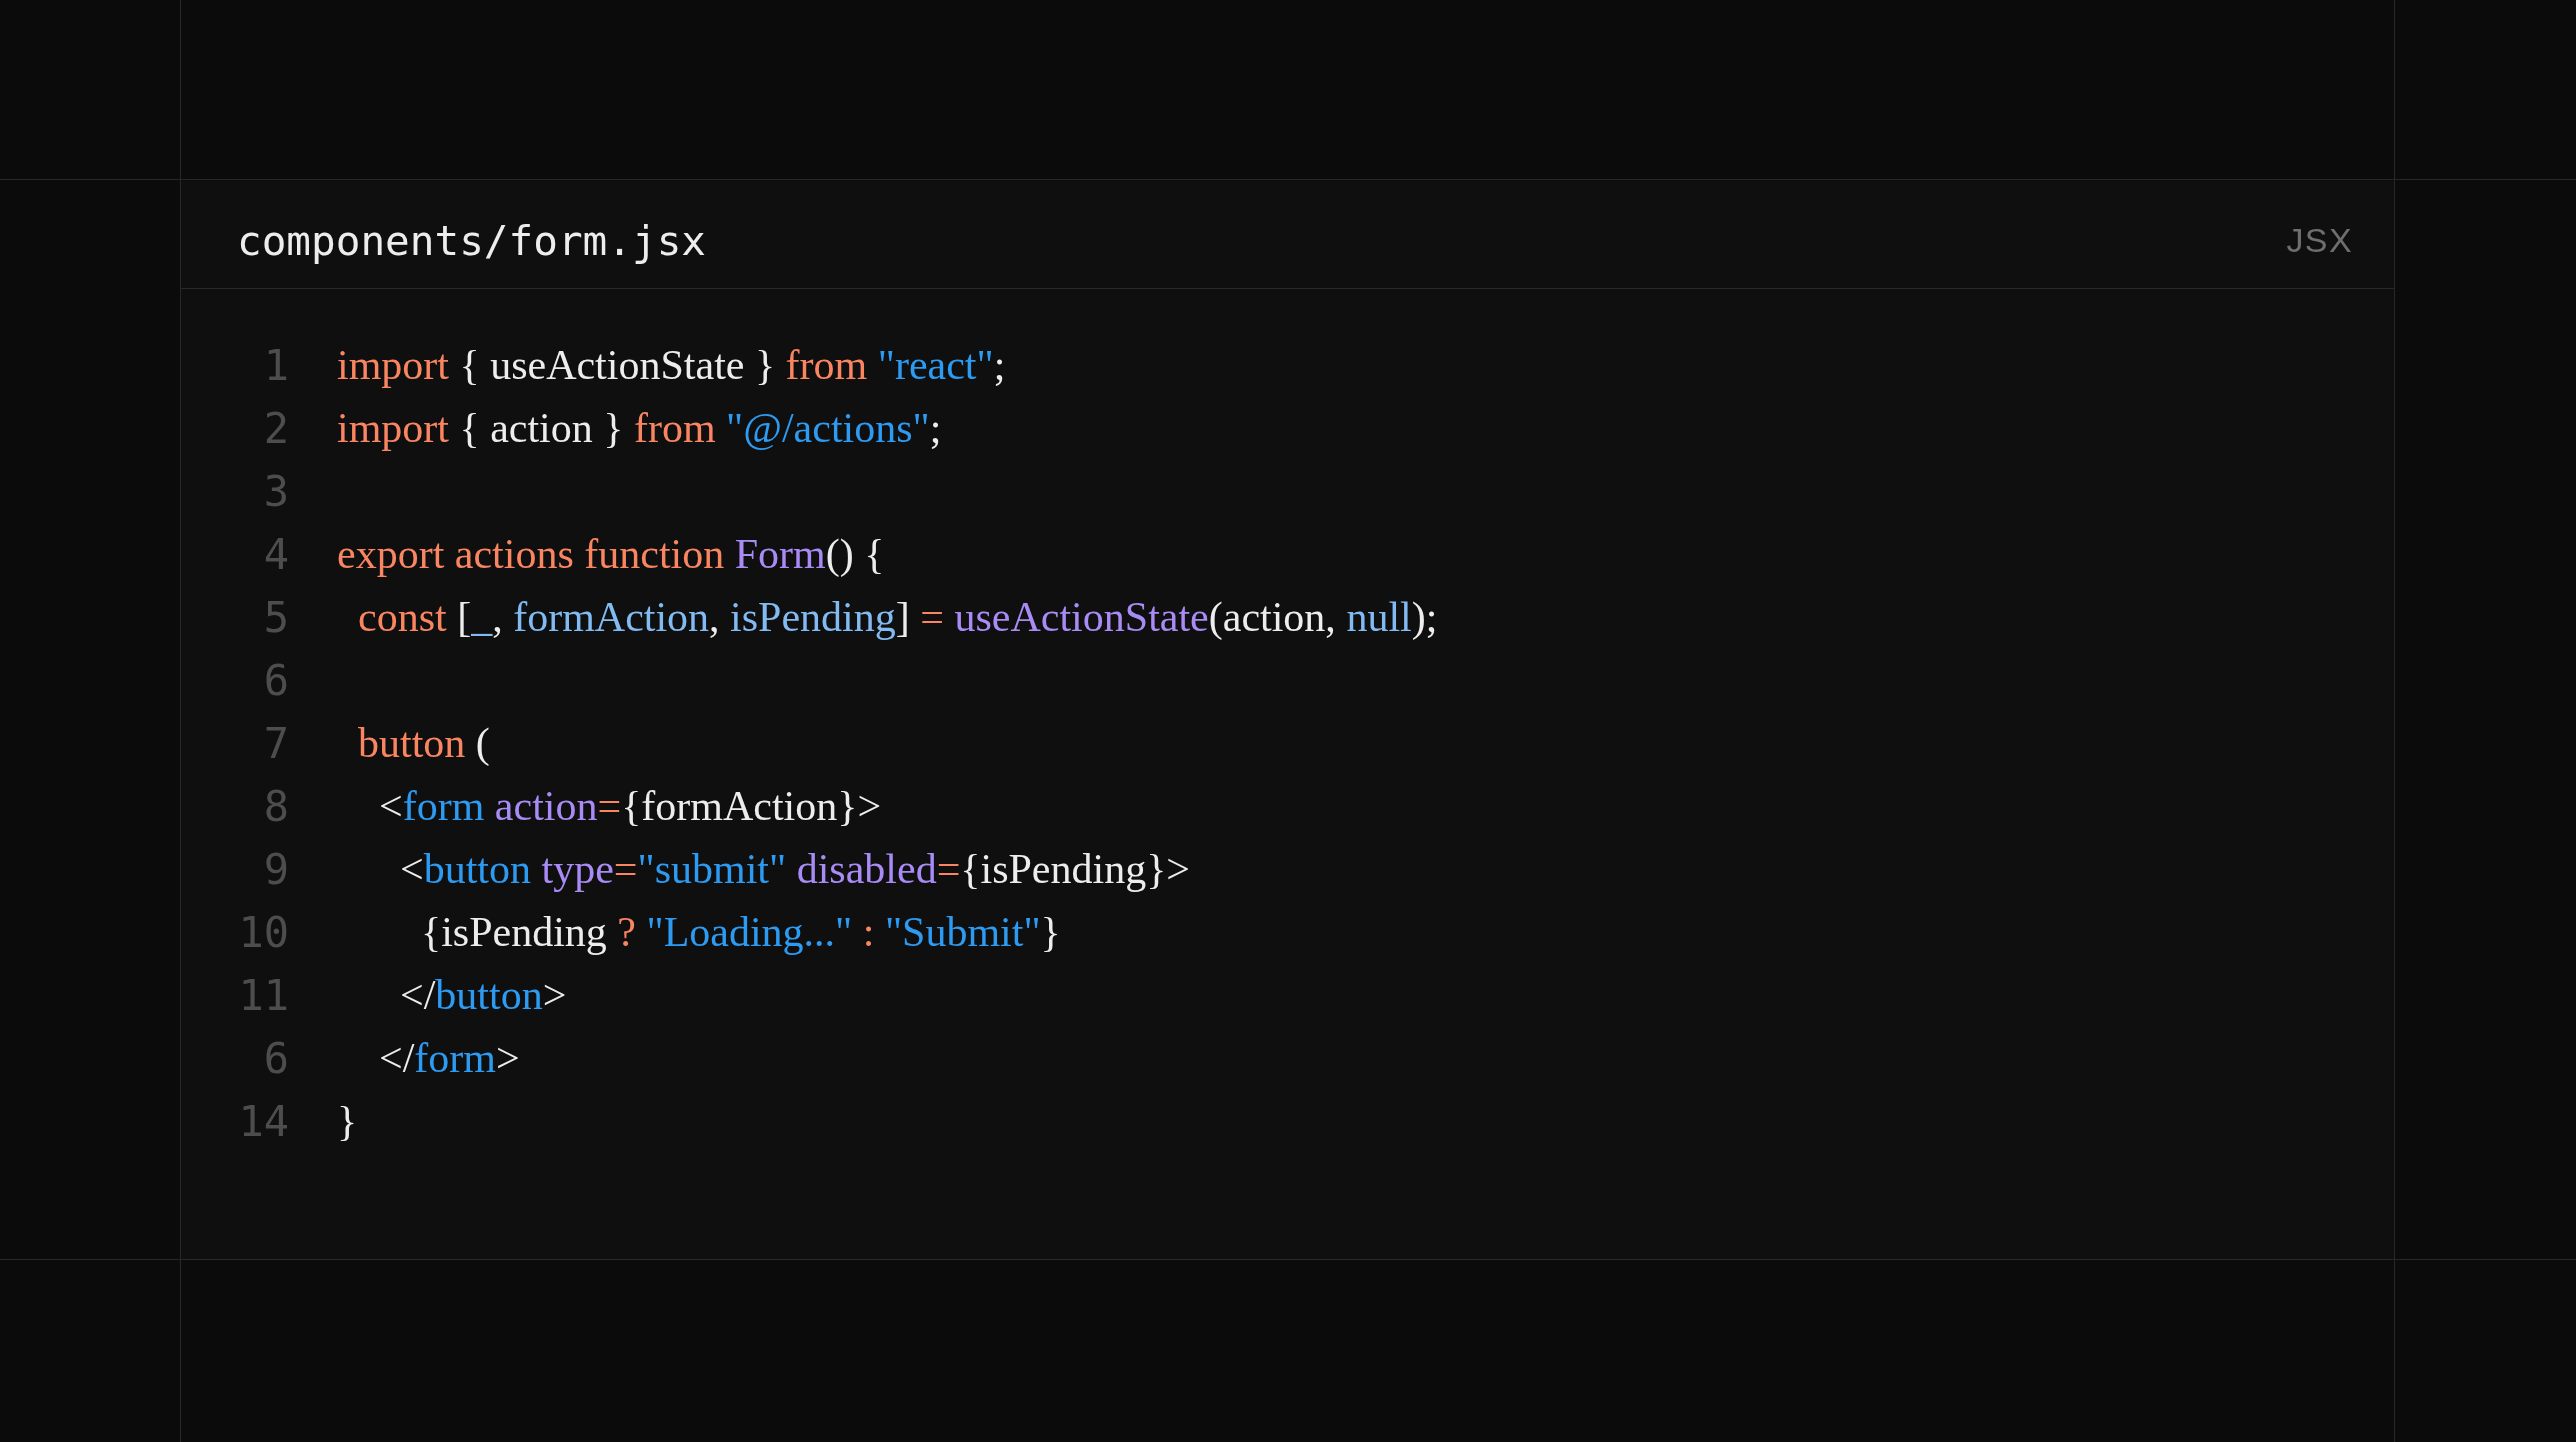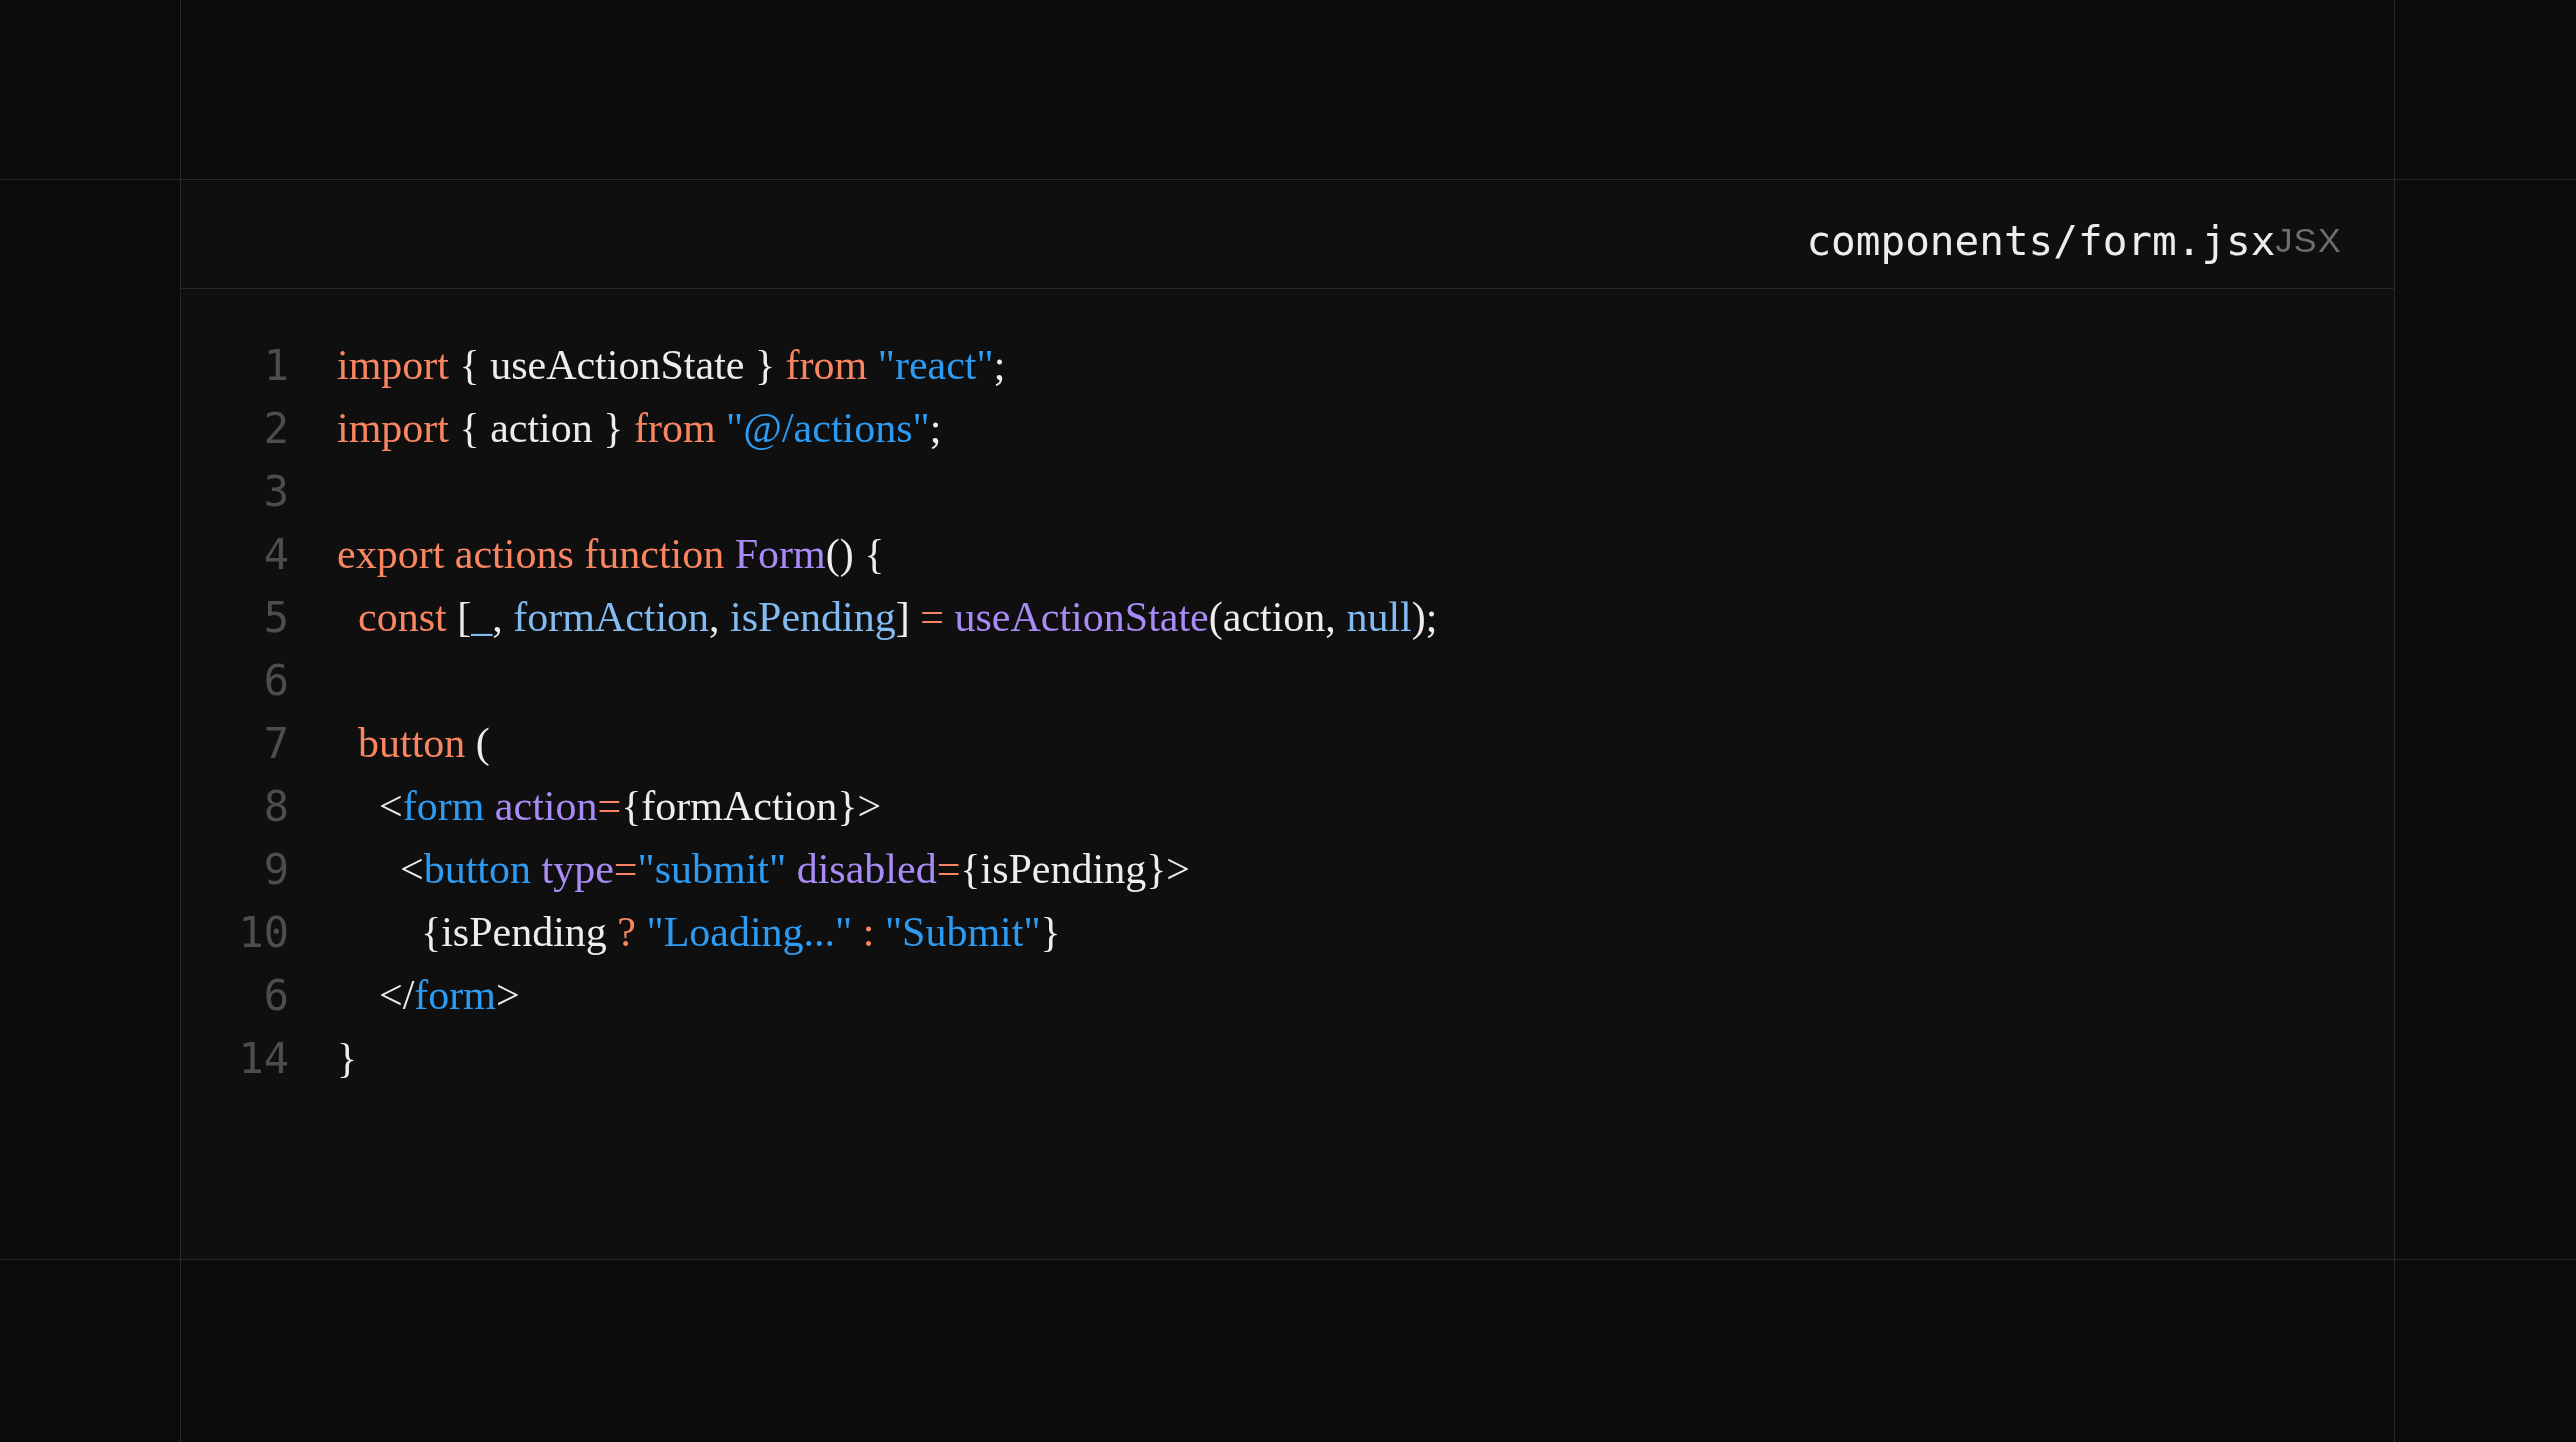--- a/index.html
+++ b/index.html
@@ -24,22 +24,22 @@
   .vline{position:absolute;top:0;height:1442px;width:1.4px;background:var(--c-border);}
   .hline{position:absolute;left:0;width:2576px;height:1.4px;background:var(--c-border);}
   #vline-left{left:180px;}
   #vline-right{left:2394px;}
   #hline-top{top:179px;}
   #hline-bottom{top:1259px;}
   #header-divider{position:absolute;top:288px;left:181px;width:2213px;height:1.4px;background:var(--c-border);}
   
   .panel-bg{position:absolute;left:181px;top:181px;width:2213px;height:1078px;background:var(--c-panel);}
   .panel-header{
-    position:absolute;left:181px;top:181px;width:2213px;height:107px;
-    display:flex;align-items:center;justify-content:flex-end;
+    position:absolute;left:192px;top:181px;width:2213px;height:107px;
+    display:flex;align-items:center;justify-content:space-between;
     padding:12px 52px 0 45px;
   }
   .file-path{
     font-family:"DejaVu Sans Mono",monospace;
     font-size:41px;color:var(--c-text);letter-spacing:0;
   }
   .lang-badge{
     font-family:Liberation Sans, sans-serif;
     font-size:34px;color:var(--c-badge);letter-spacing:1.4px;
   }
@@ -116,20 +116,24 @@
       </div>
       <div class="line">
         <span class="ln">9</span>
         <span class="lc"><span class="tk-pln">      &lt;</span><span class="tk-tag">button</span><span class="tk-attr"> type</span><span class="tk-kw">=</span><span class="tk-str">"submit"</span><span class="tk-attr"> disabled</span><span class="tk-kw">=</span><span class="tk-pln">{isPending}&gt;</span></span>
       </div>
       <div class="line">
         <span class="ln">10</span>
         <span class="lc"><span class="tk-pln">        {isPending </span><span class="tk-kw">?</span><span class="tk-pln"> </span><span class="tk-str">"Loading..."</span><span class="tk-pln"> </span><span class="tk-kw">:</span><span class="tk-pln"> </span><span class="tk-str">"Submit"</span><span class="tk-pln">}</span></span>
       </div>
       <div class="line">
+        <span class="ln">11</span>
+        <span class="lc"><span class="tk-pln">      &lt;/</span><span class="tk-tag">button</span><span class="tk-pln">&gt;</span></span>
+      </div>
+      <div class="line">
         <span class="ln">6</span>
         <span class="lc"><span class="tk-pln">    &lt;/</span><span class="tk-tag">form</span><span class="tk-pln">&gt;</span></span>
       </div>
       <div class="line">
         <span class="ln">14</span>
         <span class="lc"><span class="tk-pln">}</span></span>
       </div>
     </div>
 </div>
 

